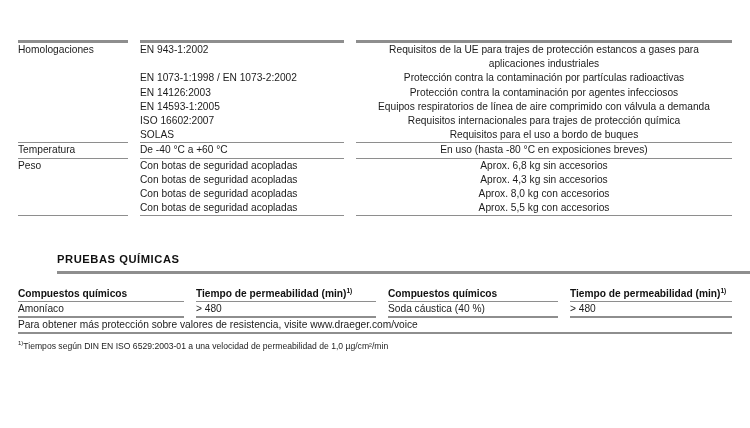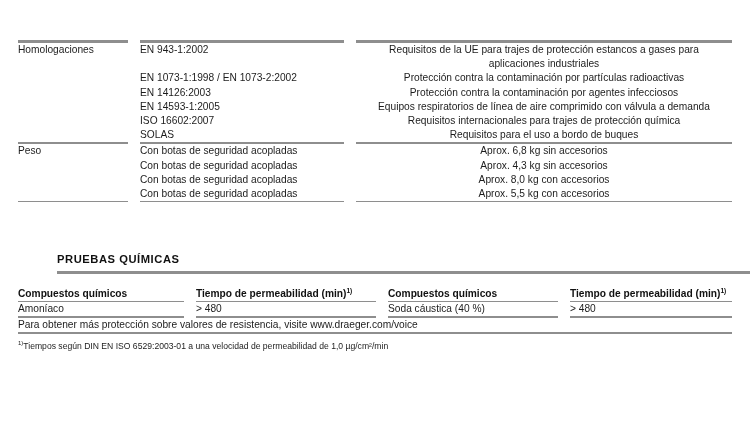--- a/index.html
+++ b/index.html
@@ -192,20 +192,25 @@
           <tr class="sep">
             <td>
               <div class="sepline"></div>
             </td>
             <td>
               <div class="sepline"></div>
             </td>
             <td class="last">
               <div class="sepline"></div>
             </td>
+          </tr>
+          <tr>
+            <td class="cellpad">Temperatura</td>
+            <td class="cellpad">De -40 °C a +60 °C</td>
+            <td class="cellpad last">En uso (hasta -80 °C en exposiciones breves)</td>
           </tr>
           <tr class="sep">
             <td>
               <div class="sepline"></div>
             </td>
             <td>
               <div class="sepline"></div>
             </td>
             <td class="last">
               <div class="sepline"></div>

